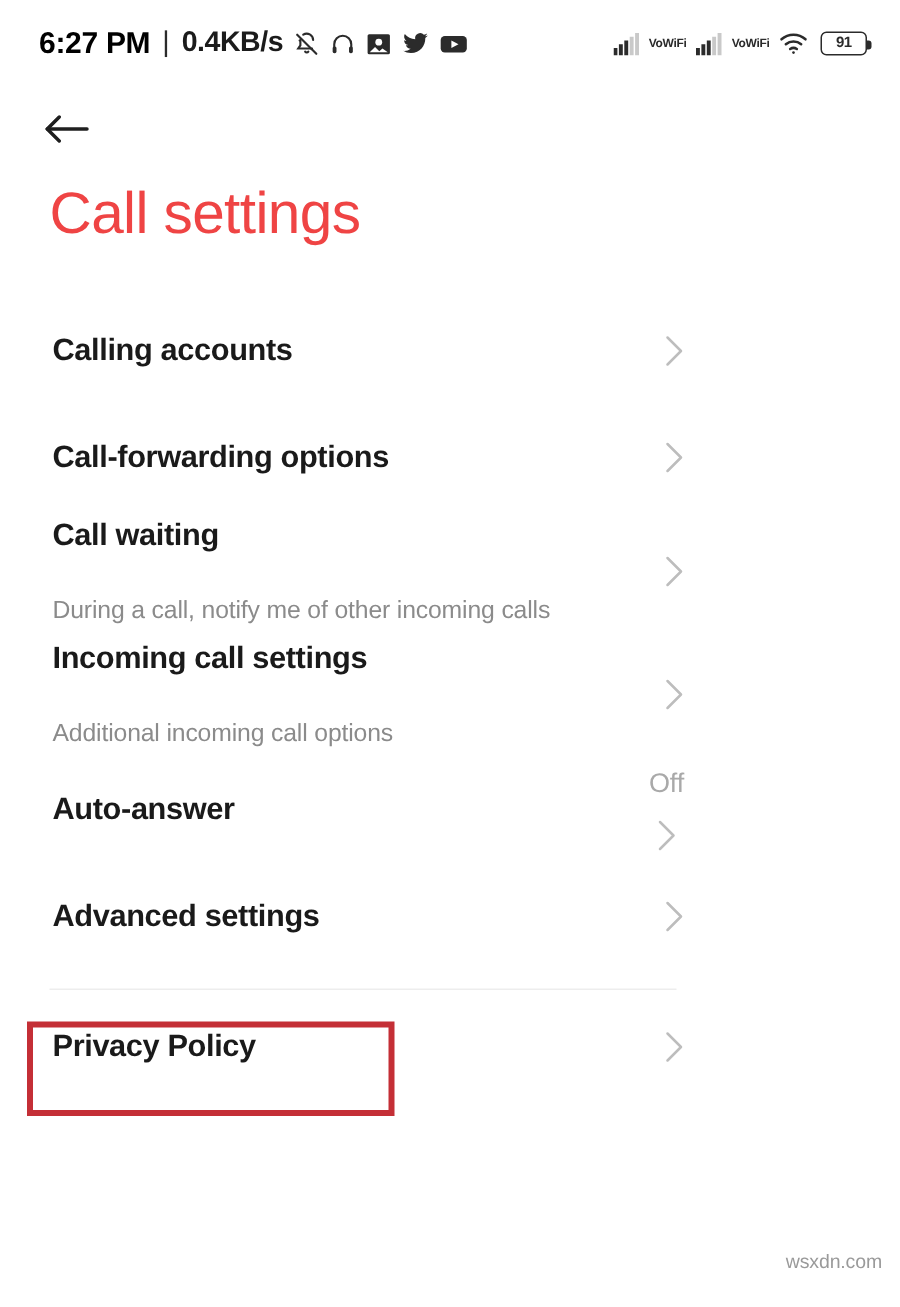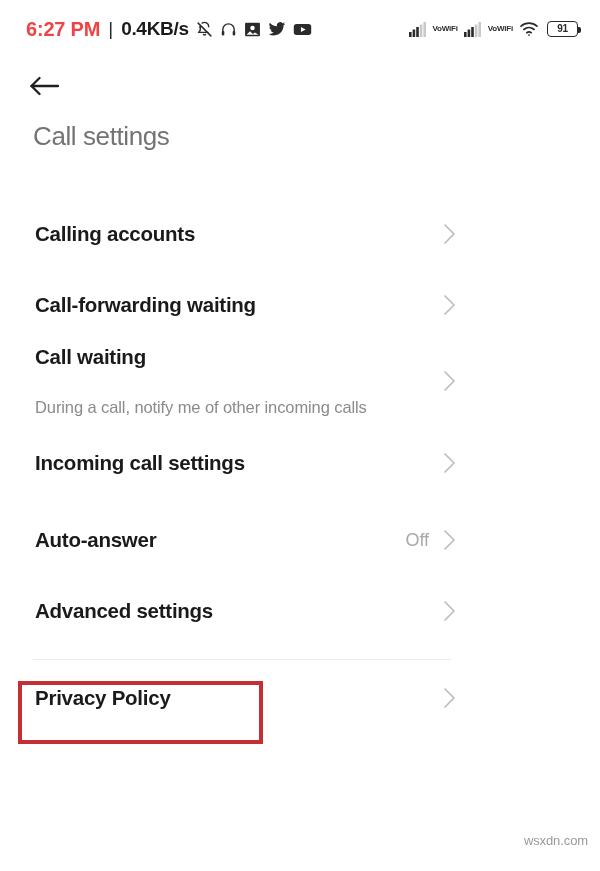--- a/index.html
+++ b/index.html
@@ -33,21 +33,21 @@
 
   .status-left {
     display: flex;
     align-items: center;
     gap: 7px;
   }
 
   .status-clock {
     font-size: 20px;
     font-weight: bold;
-    color: #ef4444;
+    color: #000000;
     letter-spacing: -0.2px;
     white-space: nowrap;
   }
 
   .status-sep {
     font-size: 19px;
     font-weight: 400;
     color: #2b2b2b;
     margin: 0 1px;
   }
@@ -130,23 +130,23 @@
     display: flex;
     align-items: center;
     justify-content: flex-start;
     cursor: pointer;
   }
 
   .page-title {
     position: absolute;
     top: 122px;
     left: 33px;
-    font-size: 26px;
+    font-size: 39px;
     font-weight: 300;
-    color: #737373;
+    color: #ef4444;
     letter-spacing: -0.4px;
     line-height: 1.1;
   }
 
   
   .list {
     position: absolute;
     top: 198px;
     left: 0;
     width: 484px;
@@ -183,22 +183,23 @@
     font-size: 16.5px;
     font-weight: 400;
     color: #8b8b8b;
     letter-spacing: -0.1px;
     line-height: 1.15;
     margin-top: 24px;
   }
 
   .row-right {
     display: flex;
-    align-items: flex-end;
+    align-items: center;
     gap: 13px;
+    flex-direction: column;
   }
 
   .row-value {
     font-size: 18px;
     color: #a9a9a9;
     font-weight: 400;
     letter-spacing: -0.1px;
   }
 
   .chevron {
@@ -354,21 +355,21 @@
           <svg width="13" height="22" viewBox="0 0 13 22" fill="none" stroke="#bdbdbd" stroke-width="1.7" stroke-linecap="round" stroke-linejoin="round">
               <polyline points="2,2 11,11 2,20"></polyline>
             </svg>
         </span>
       </div>
     </div>
 
 
     <div class="row">
       <div class="row-texts">
-        <span class="row-title">Call-forwarding waiting</span>
+        <span class="row-title">Call-forwarding options</span>
       </div>
       <div class="row-right">
         <span class="chevron">
           <svg width="13" height="22" viewBox="0 0 13 22" fill="none" stroke="#bdbdbd" stroke-width="1.7" stroke-linecap="round" stroke-linejoin="round">
               <polyline points="2,2 11,11 2,20"></polyline>
             </svg>
         </span>
       </div>
     </div>
 
@@ -382,20 +383,21 @@
           <svg width="13" height="22" viewBox="0 0 13 22" fill="none" stroke="#bdbdbd" stroke-width="1.7" stroke-linecap="round" stroke-linejoin="round">
               <polyline points="2,2 11,11 2,20"></polyline>
             </svg>
         </span>
       </div>
     </div>
 
     <div class="row with-sub">
       <div class="row-texts">
         <span class="row-title">Incoming call settings</span>
+        <span class="row-sub">Additional incoming call options</span>
       </div>
       <div class="row-right">
         <span class="chevron">
           <svg width="13" height="22" viewBox="0 0 13 22" fill="none" stroke="#bdbdbd" stroke-width="1.7" stroke-linecap="round" stroke-linejoin="round">
               <polyline points="2,2 11,11 2,20"></polyline>
             </svg>
         </span>
       </div>
     </div>
 

